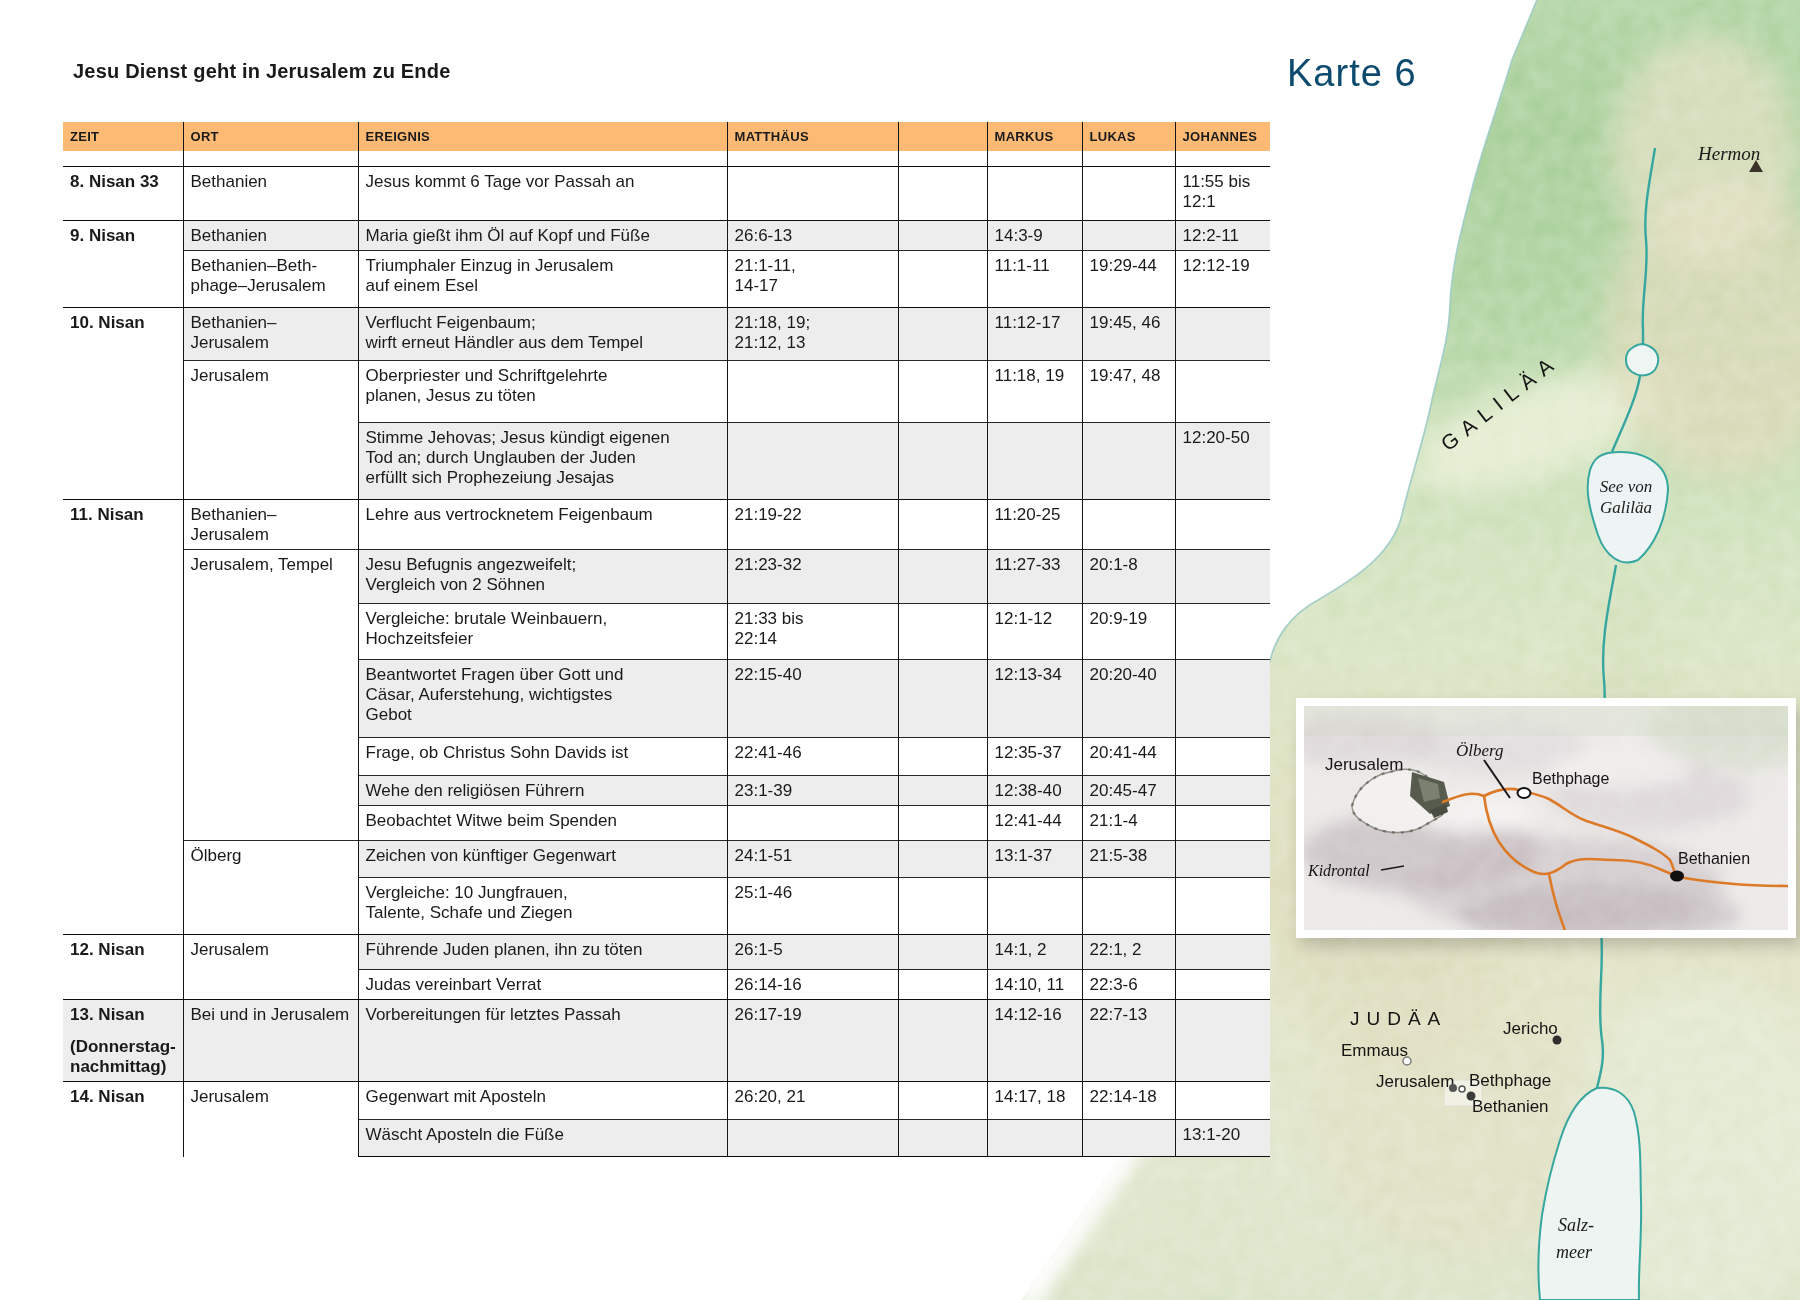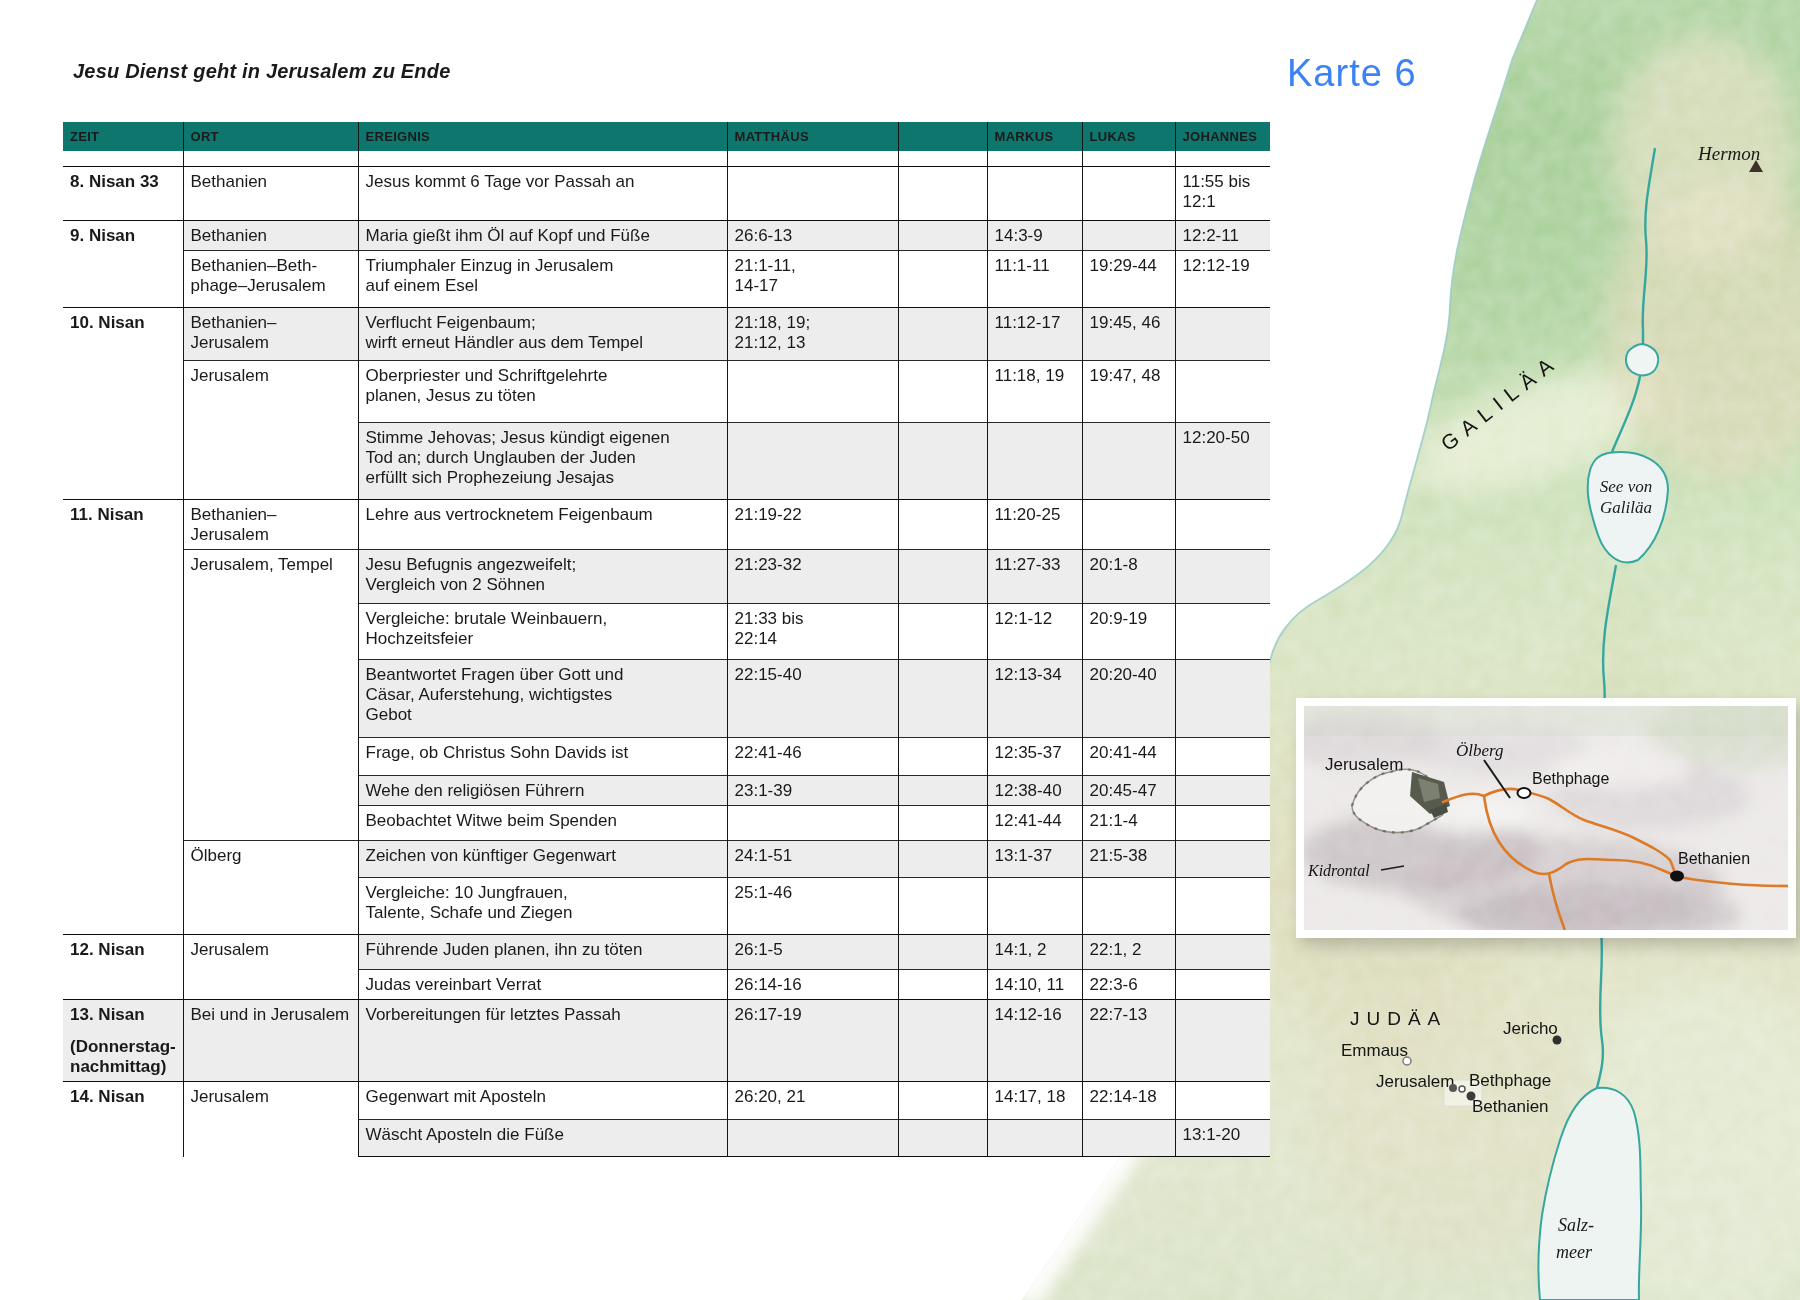--- a/index.html
+++ b/index.html
@@ -1,25 +1,25 @@
 <!DOCTYPE html>
 <html><head>
 <meta charset="utf-8">
 <style>
   html,body{margin:0;padding:0;background:#fff;}
   #page{position:relative;width:1800px;height:1300px;background:#fff;overflow:hidden;
         font-family:"Liberation Sans",sans-serif;color:#1a1a1a;}
   .maplayer{position:absolute;left:0;top:0;z-index:0;}
   #page-title{position:absolute;left:73px;top:60px;font-size:20px;font-weight:bold;
-              letter-spacing:.2px;z-index:2;font-style:italic;}
+              letter-spacing:.2px;z-index:2;}
   #map-title{position:absolute;left:1287px;top:52px;font-size:38px;font-weight:normal;
-             letter-spacing:1px;color:#3b82f6;z-index:2;}
+             letter-spacing:1px;color:#0c4a6e;z-index:2;}
   table.chron{position:absolute;left:63px;top:122px;z-index:2;border-collapse:collapse;
               table-layout:fixed;width:1207px;font-size:17px;line-height:1.18;}
-  table.chron th{background:#0f766e;font-size:13px;font-weight:bold;text-align:left;
+  table.chron th{background:#fdba74;font-size:13px;font-weight:bold;text-align:left;
                  letter-spacing:.3px;padding:0 0 0 7px;height:29px;vertical-align:middle;}
   table.chron td{vertical-align:top;padding:5px 8px 4px 7px;background:#fff;
                  white-space:pre-line;overflow:hidden;}
   table.chron td.g{background:#ededed;}
   table.chron td.zb{font-weight:bold;}
   table.chron .note{font-weight:bold;margin-top:12px;}
   table.chron th:not(.z), table.chron td:not(.z){border-left:1px solid #151515;}
   tr.sp td{background:transparent;padding:0;height:15px;border-top:none;}
   tr.r td{border-top:1px solid #282828;}
   tr.grp td{border-top:1.6px solid #0d0d0d;}

